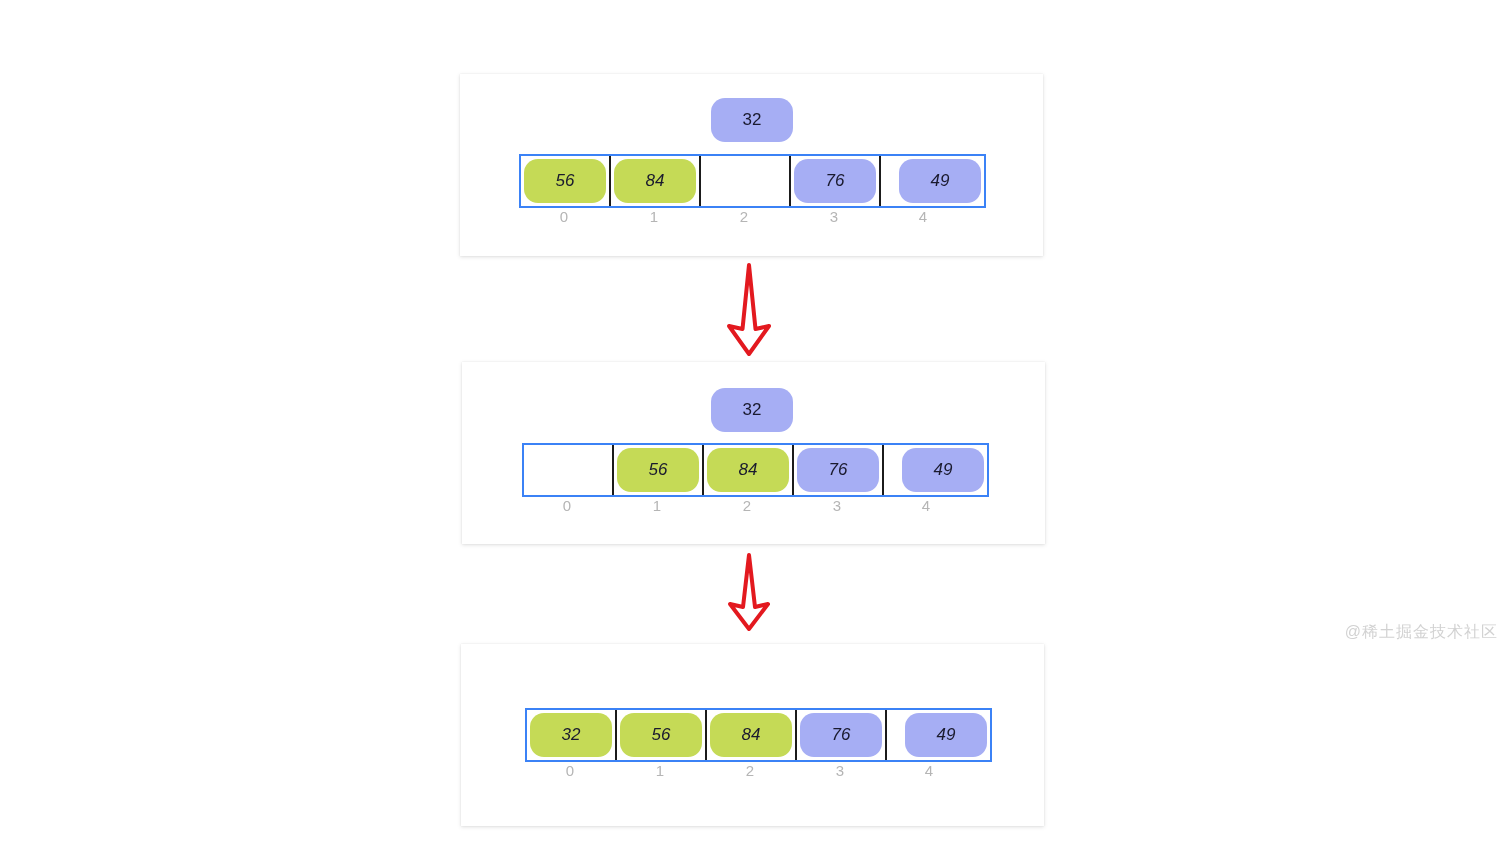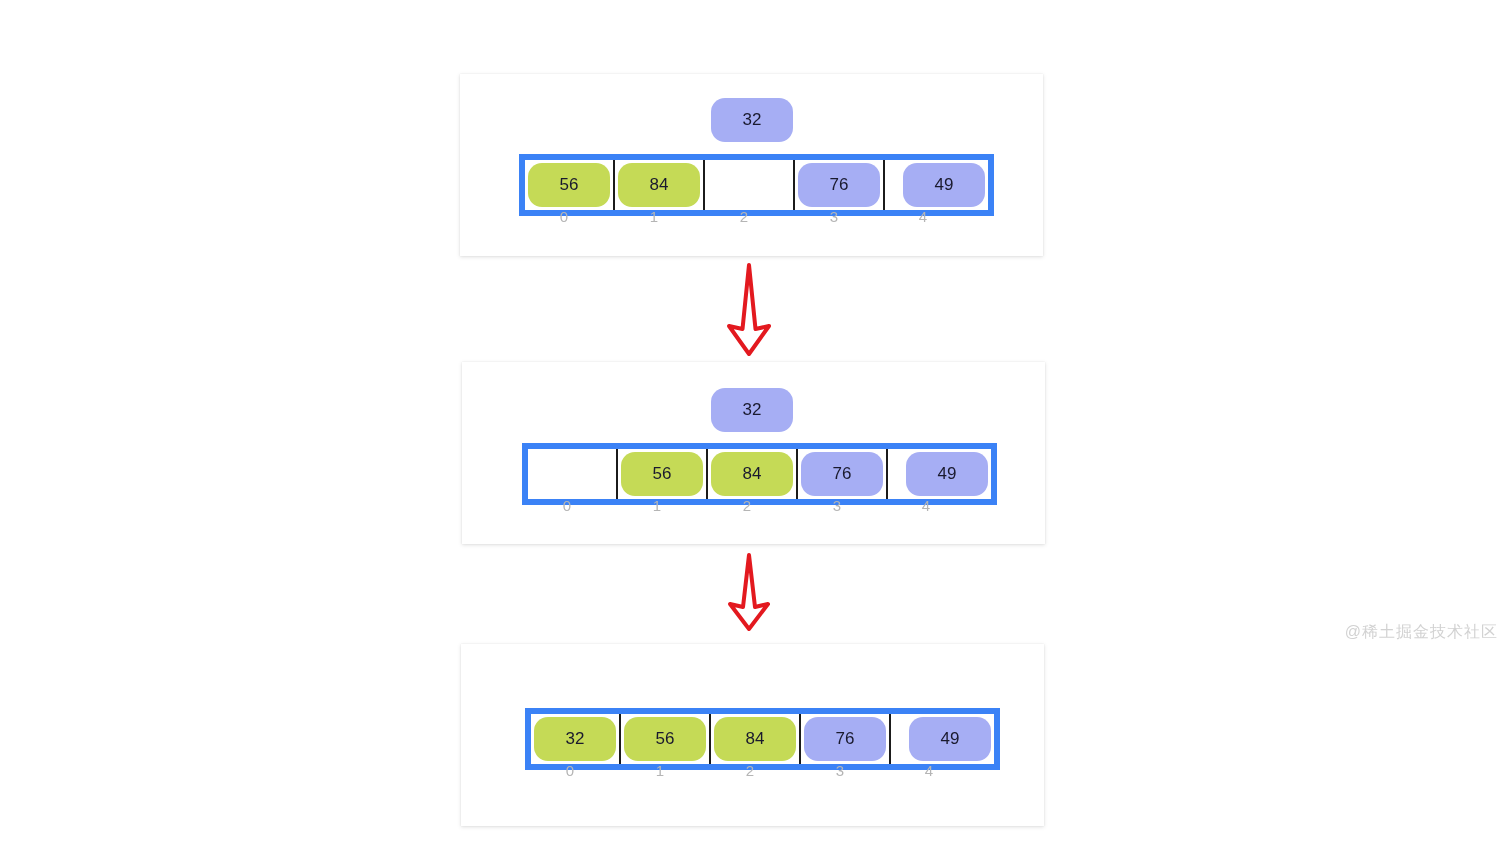--- a/index.html
+++ b/index.html
@@ -44,23 +44,24 @@
     font-size: 17px;
     color: #1a1a2e;
   }
   #held-1 { left: 711px; top: 98px; }
   #held-2 { left: 711px; top: 388px; }
 
   
   .array-grid {
     position: absolute;
     display: flex;
-    border: 6px solid #3b82f6;
+    border: 2px solid #3b82f6;
     box-sizing: content-box;
     background: #15803d;
+    font-style: italic;
   }
   #grid-1 { left: 519px; top: 154px; }
   #grid-2 { left: 522px; top: 443px; }
   #grid-3 { left: 525px; top: 708px; }
 
   .cell {
     width: 88px;
     height: 50px;
     border-right: 2px solid #1b1b1b;
     box-sizing: content-box;

